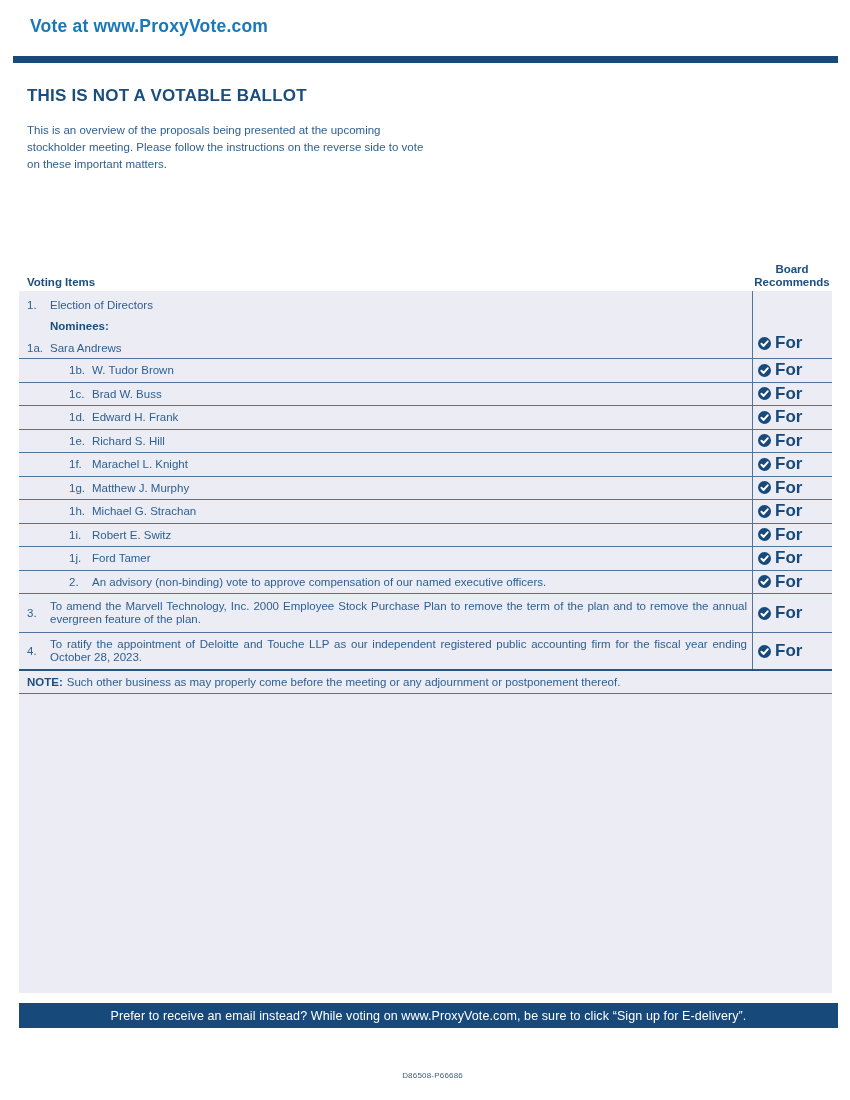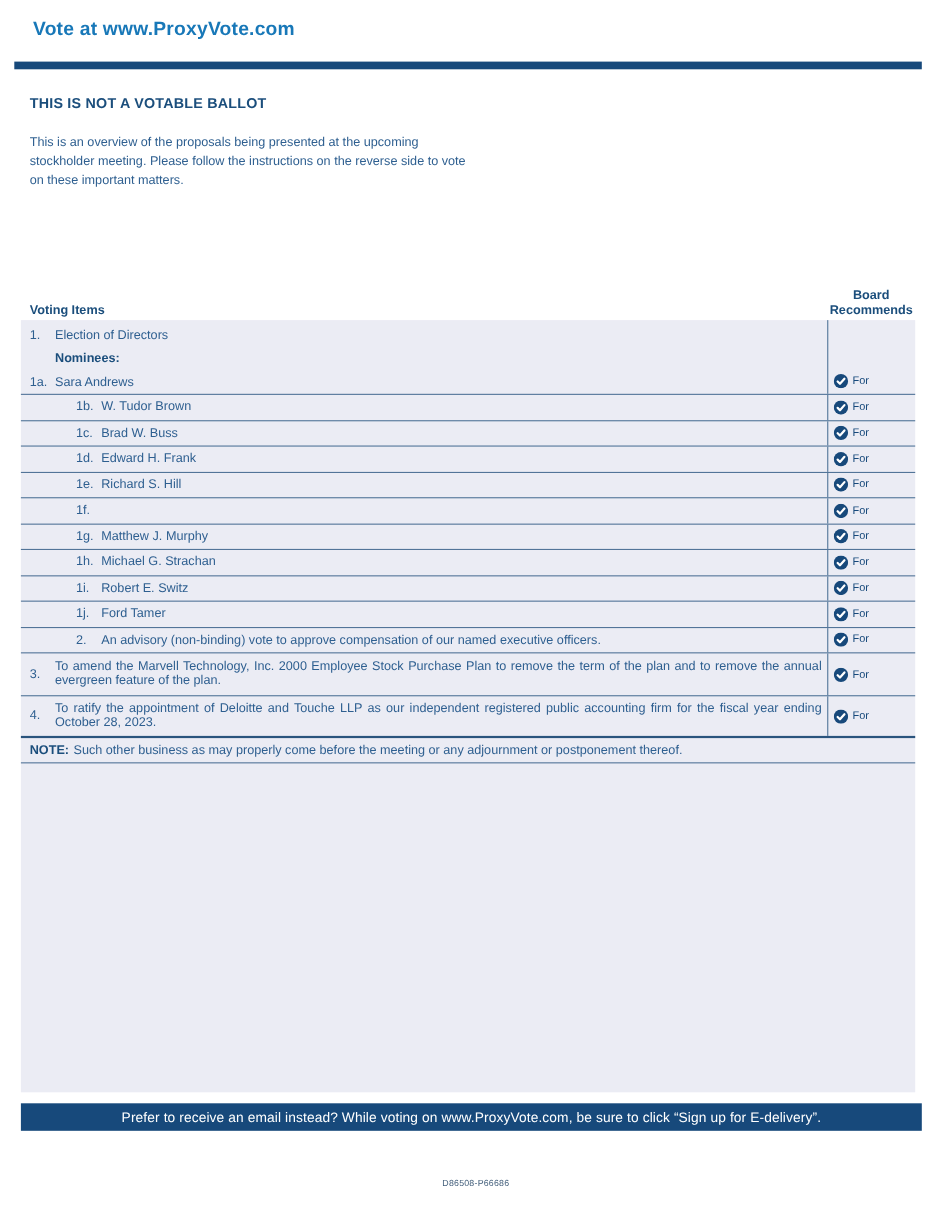--- a/index.html
+++ b/index.html
@@ -23,21 +23,21 @@
     position:absolute;left:30px;top:16px;
     font-size:17.5px;font-weight:bold;color:var(--accent);
     letter-spacing:.2px;
   }
   .top-bar{
     position:absolute;left:13px;top:56px;width:825px;height:7px;
     background:var(--navy);
   }
   .main-title{
     position:absolute;left:27px;top:86px;
-    font-size:13px;font-weight:bold;color:var(--heading);
+    font-size:17px;font-weight:bold;color:var(--heading);
     letter-spacing:.2px;
   }
   .intro-paragraph{
     position:absolute;left:27px;top:122px;width:398px;
     font-size:11.5px;line-height:17px;color:var(--body);
   }
   .items-header{
     position:absolute;left:27px;top:276px;
     font-size:11.5px;font-weight:bold;color:var(--heading);
   }
@@ -81,21 +81,21 @@
   .vrow.group .cell-rec{align-items:flex-end;padding-bottom:5px;}
   .vrow.heavy-bottom{border-bottom:2px solid var(--rowline-heavy);}
   
   .vrow.note{height:23px;border-bottom:1px solid var(--rowline);}
   .vrow.note .cell-items{border-right:none;}
   .note-label{font-weight:bold;color:var(--heading);margin-right:4px;}
   .filler{flex:1;}
   
   .rec-chip{display:flex;align-items:center;gap:4px;}
   .check-icon{width:13px;height:13px;display:block;color:var(--navy);}
-  .rec-label{font-size:10px;font-weight:normal;color:var(--navy);}
+  .rec-label{font-size:17px;font-weight:bold;color:var(--navy);}
   
   .footer-bar{
     position:absolute;left:19px;top:1003px;width:819px;height:25px;
     background:var(--navy);color:var(--white);
     display:flex;align-items:center;justify-content:center;
     font-size:12.5px;letter-spacing:.1px;
   }
   .doc-id{
     position:absolute;left:263px;top:1071px;width:200px;
     text-align:right;font-size:8px;color:#44607c;letter-spacing:.2px;
@@ -201,20 +201,21 @@
           <svg class="check-icon" viewBox="0 0 16 16">
             <use href="#check-circle"></use>
           </svg>
           <span class="rec-label">For</span>
         </span>
       </div>
   </div>
   <div class="vrow single">
     <div class="cell-items">
         <span class="num">1f.</span>
+        <span class="itext">Marachel L. Knight</span>
       </div>
     <div class="cell-rec">
         <span class="rec-chip">
           <svg class="check-icon" viewBox="0 0 16 16">
             <use href="#check-circle"></use>
           </svg>
           <span class="rec-label">For</span>
         </span>
       </div>
   </div>

